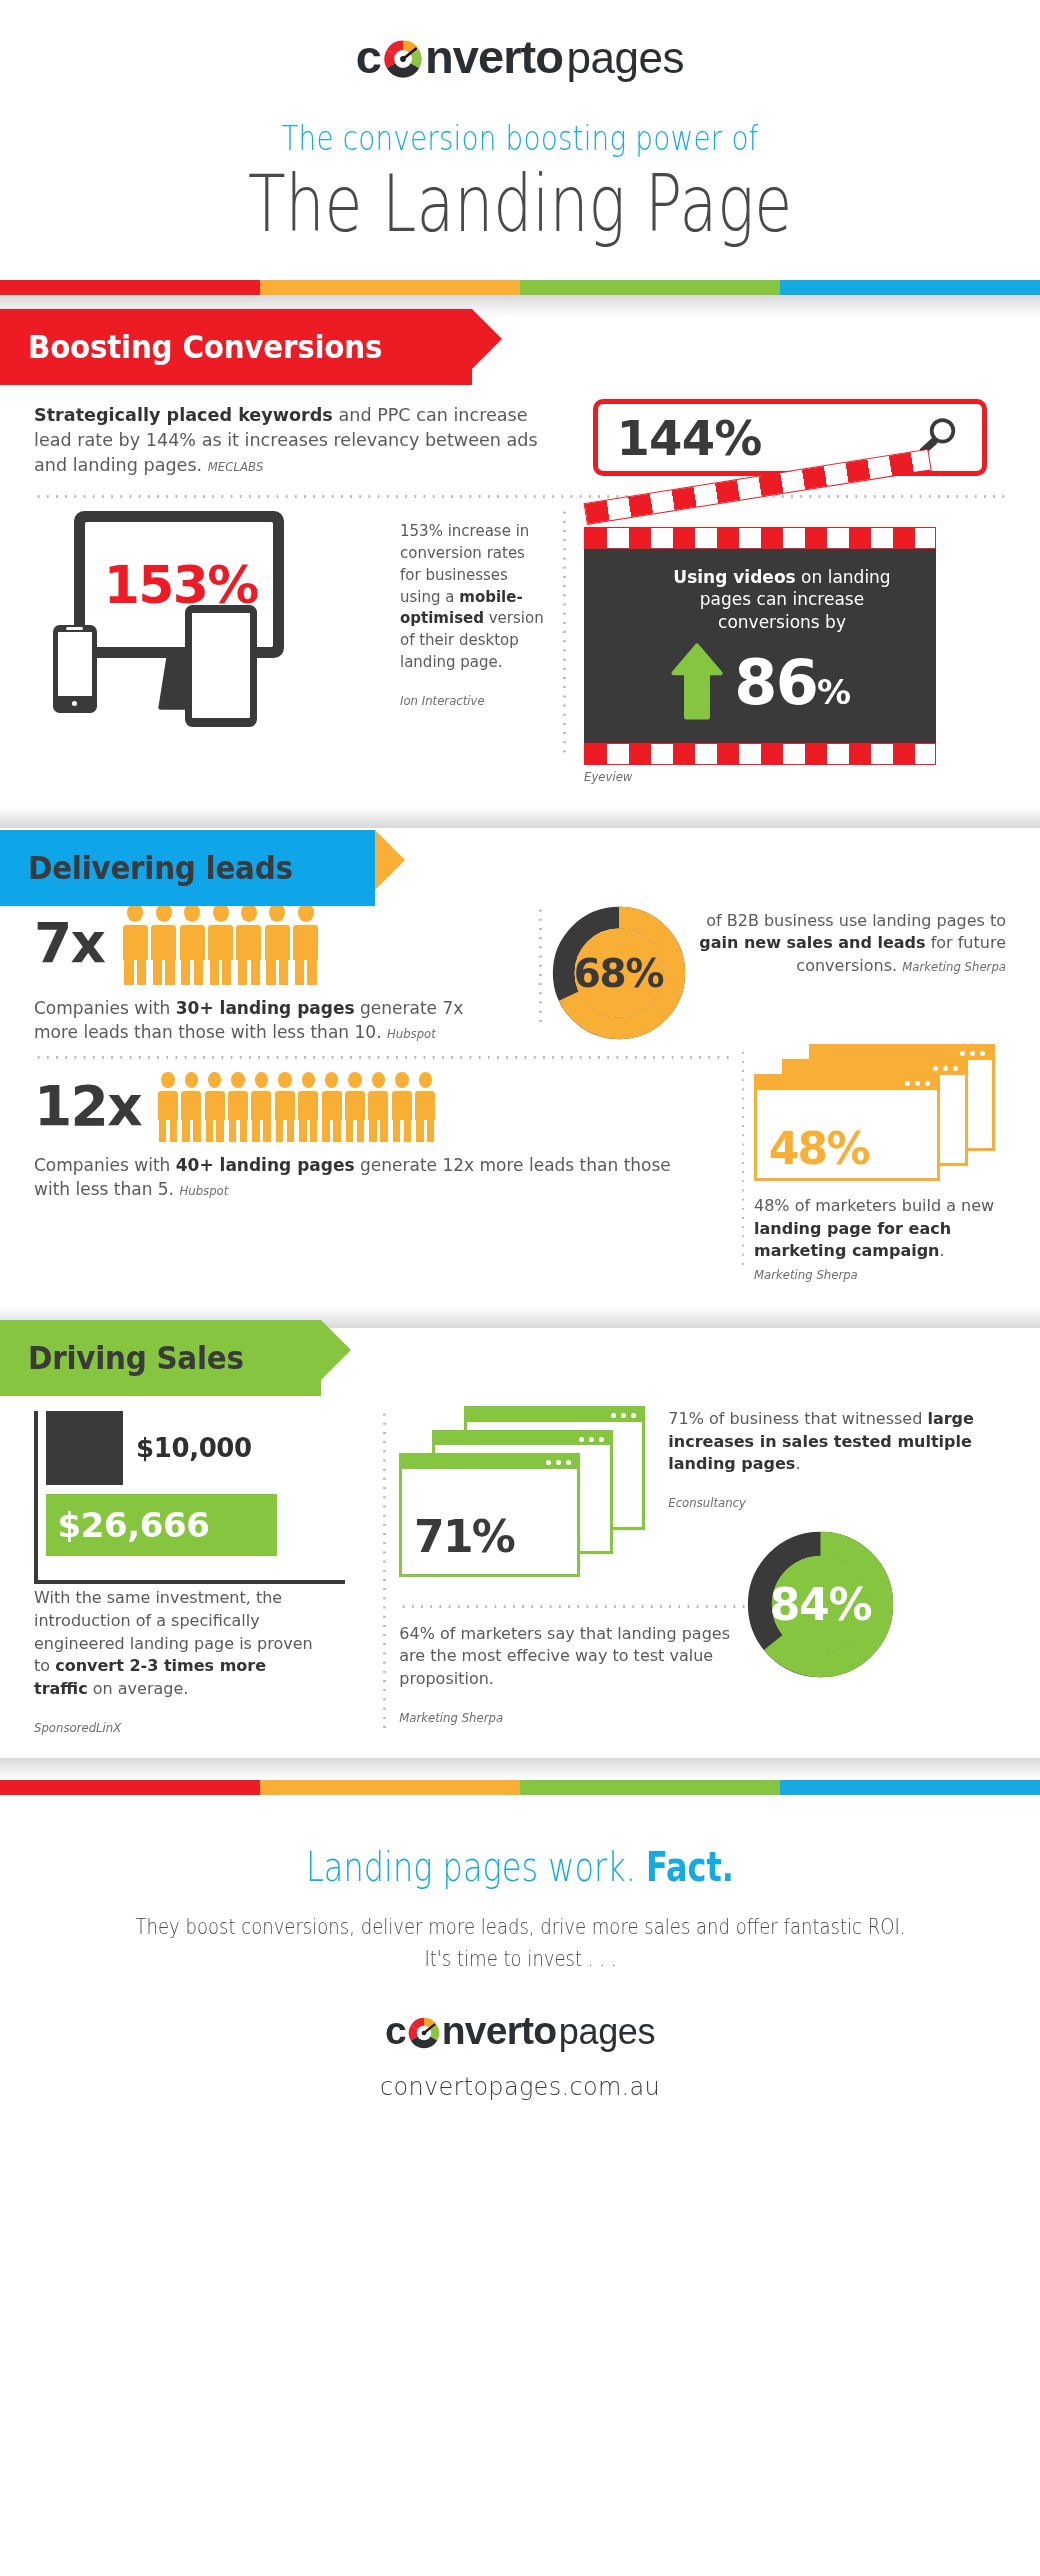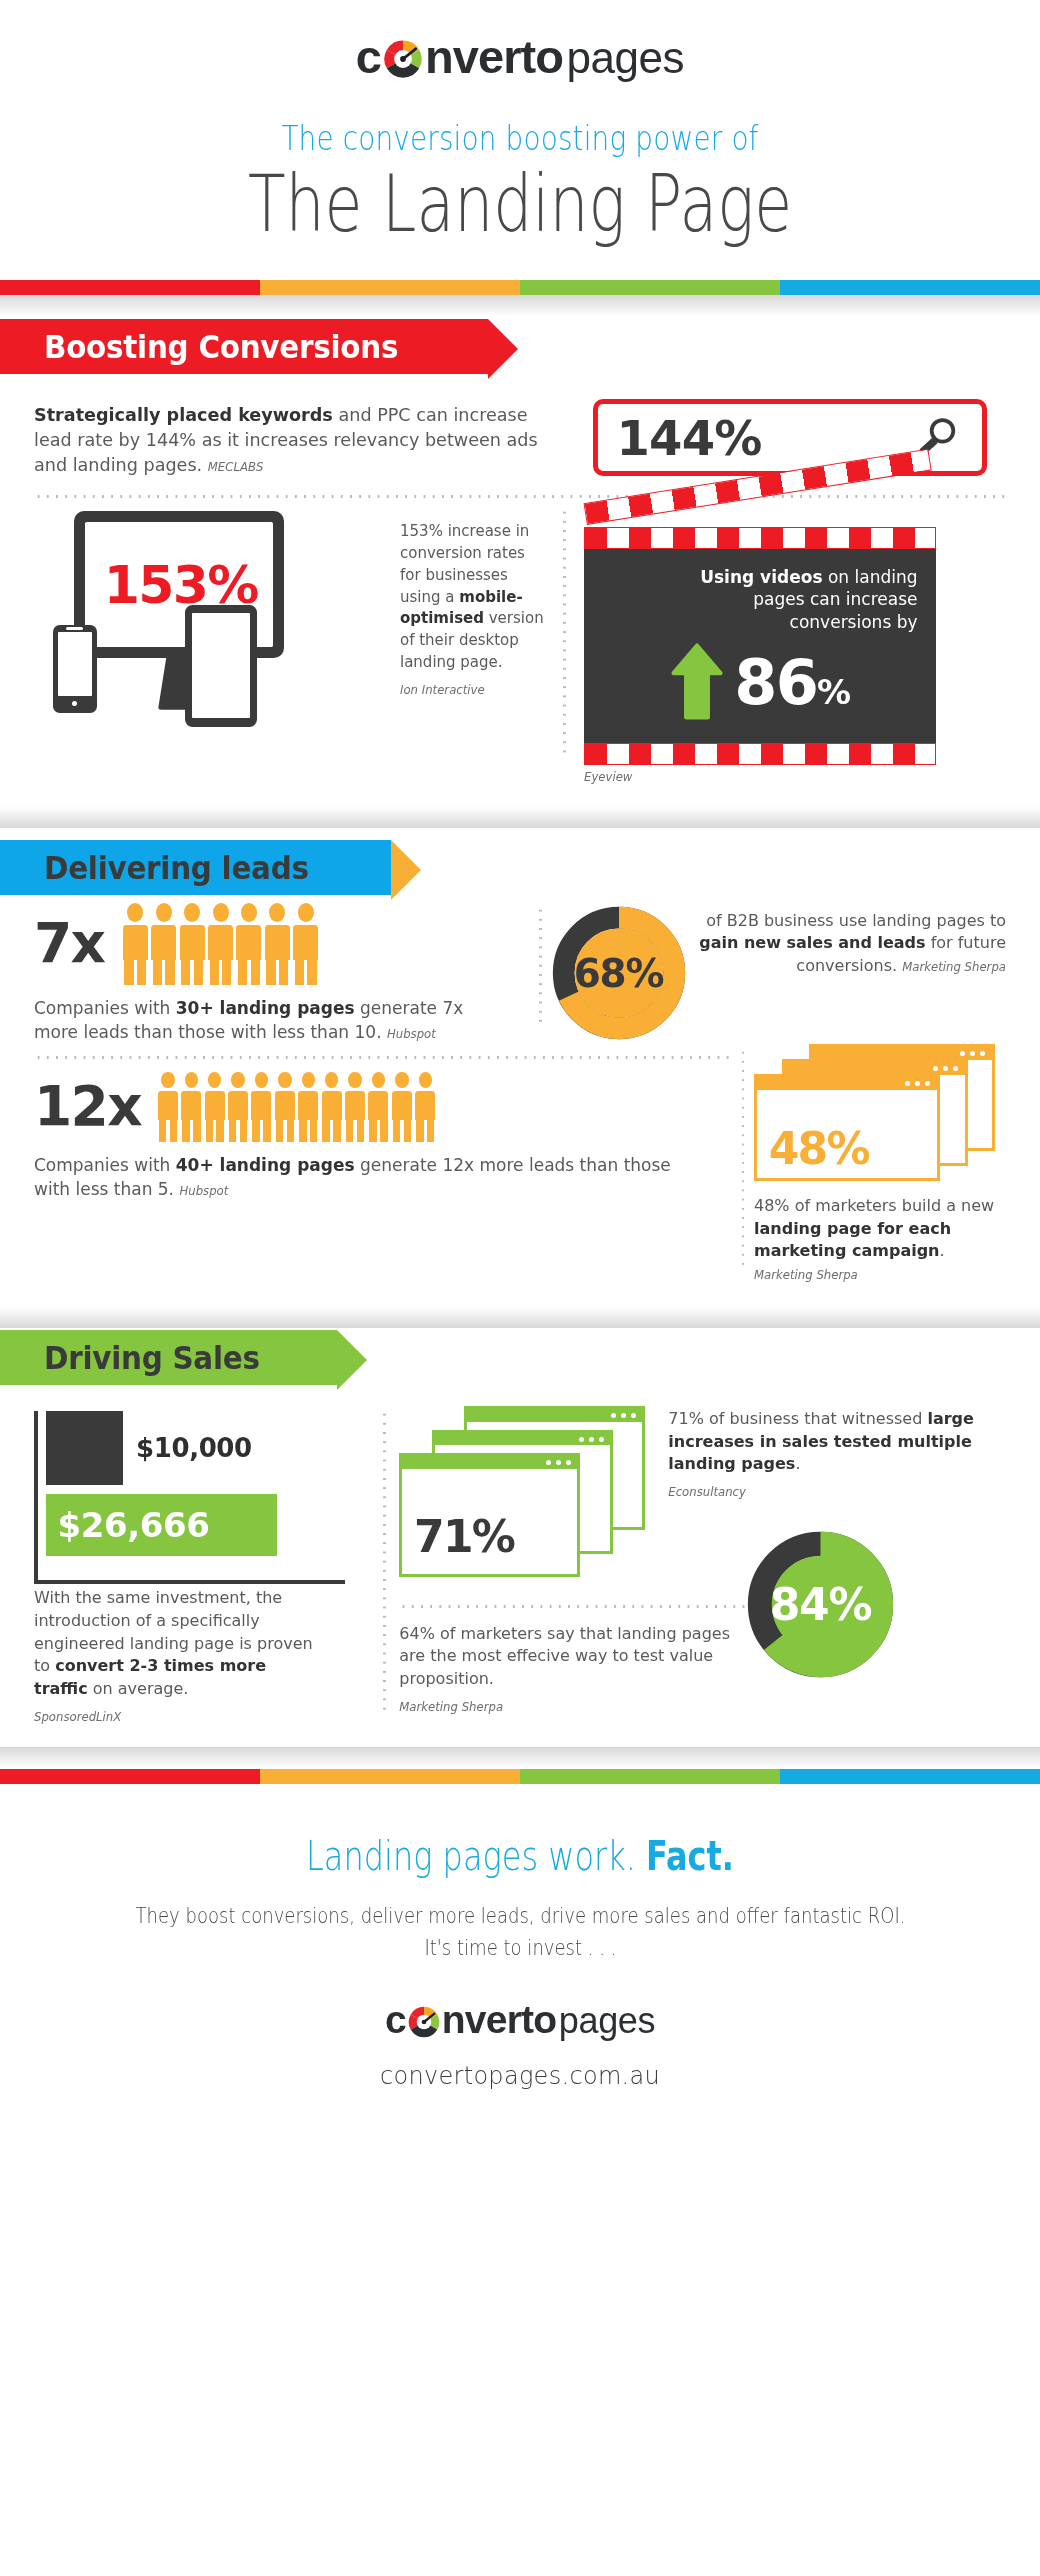--- a/index.html
+++ b/index.html
@@ -43,43 +43,43 @@
 
   
   .colorbar { display: flex; height: 15px; width: 1040px; }
   .colorbar span { flex: 1 1 25%; display:block; height: 100%; }
   .shadowbar { height: 22px; background: linear-gradient(180deg,#d8d8d8 0%,#fdfdfd 92%); }
   .shadowbar-up { height: 22px; background: linear-gradient(0deg,#d8d8d8 0%,#fdfdfd 92%); }
 
   
   .banner { position: relative; height: 60px; display: flex; align-items: center; }
   .banner .arrow {
-    position: relative; height: 55px; display:flex; align-items:center;
-    padding-left: 44px; padding-right: 59px; justify-content: center;
+    position: relative; height: 76px; display:flex; align-items:center;
+    padding-left: 28px; padding-right: 59px; justify-content: center;
   }
   .banner .arrow:after {
     content: ""; position: absolute; right: -30px; top: 0;
     border-top: 30px solid transparent; border-bottom: 30px solid transparent;
     border-left: 30px solid currentColor;
   }
   .banner h2 { font-size: 32px; font-weight: 700; letter-spacing: -0.3px; white-space: nowrap;
                font-family: "DejaVu Sans", sans-serif; transform: scaleX(0.92); transform-origin: left center;}
 
   .sec-red .arrow { background: #ed1c24; color: #ed1c24; }
   .sec-red h2 { color: #ffffff; }
   .sec-orange .arrow { background: #0ea5e9; color: #f9ae36; margin-top: 20px; }
   .sec-orange h2 { color: #3a3a3a; }
   .sec-green .arrow { background: #85c540; color: #85c540; }
   .sec-green h2 { color: #3a3a3a; }
 
   
   .txt { font-size: 17px; line-height: 1.42; color: #5a5a5a; font-family: "DejaVu Sans", sans-serif; }
   .txt b { color: #333; font-weight: 700; }
   .src { font-style: italic; font-size: 11.7px; color: #6d6d6d; font-family: "DejaVu Sans", sans-serif; }
-  .src-blk { font-style: italic; font-size: 11.7px; color: #6d6d6d; display:block; margin-top: 8px;
+  .src-blk { font-style: italic; font-size: 11.7px; color: #6d6d6d; display:block; margin-top: 19px;
              font-family: "DejaVu Sans", sans-serif;}
 
   
   .dot-h { height: 2.5px; background-image: radial-gradient(circle, #b9b9b9 1.2px, transparent 1.3px);
            background-size: 9.2px 2.5px; background-repeat: repeat-x; }
   .dot-v { width: 2.5px; background-image: radial-gradient(circle, #b9b9b9 1.2px, transparent 1.3px);
            background-size: 2.5px 9.2px; background-repeat: repeat-y; }
 
   
   .row-kw { display: flex; padding: 20px 34px 17px; gap: 20px; }
@@ -123,21 +123,21 @@
     height: 22px; margin-left: 3.4px; transform: rotate(-9deg); transform-origin: left bottom;
     background: repeating-linear-gradient(90deg,#ed1c24 0 22px,#ffffff 22px 44px);
     border: 1.7px solid #ed1c24; margin-bottom: 1.7px;
   }
   .clapper .bar {
     height: 22px;
     background: repeating-linear-gradient(90deg,#ed1c24 0 22px,#ffffff 22px 44px);
     border: 1.7px solid #ed1c24;
   }
   .clapper .board { background: #3a3a3a; padding: 17px 18.5px 20px; }
-  .clapper .board p { color: #fff; font-size: 17px; line-height: 1.35; text-align: right;
+  .clapper .board p { color: #fff; font-size: 17px; line-height: 1.35; text-align: center;
                       font-family:"DejaVu Sans", sans-serif;margin-left:44px; }
   .clapper .board p b { font-weight: 700; }
   .clapper .big { display: flex; align-items: center; justify-content: center; gap: 11.7px; margin-top: 8.4px; }
   .clapper .big .pct { color: #fff; font-size: 62px; font-weight: 800; letter-spacing: -1.7px; line-height:1;
                        font-family:"DejaVu Sans", sans-serif;}
   .clapper .big .pct small { font-size: 34px; font-weight: 800; }
 
   
   .people { display: flex; gap: 3.4px; align-items: flex-end; }
   .person { width: 25px; }

